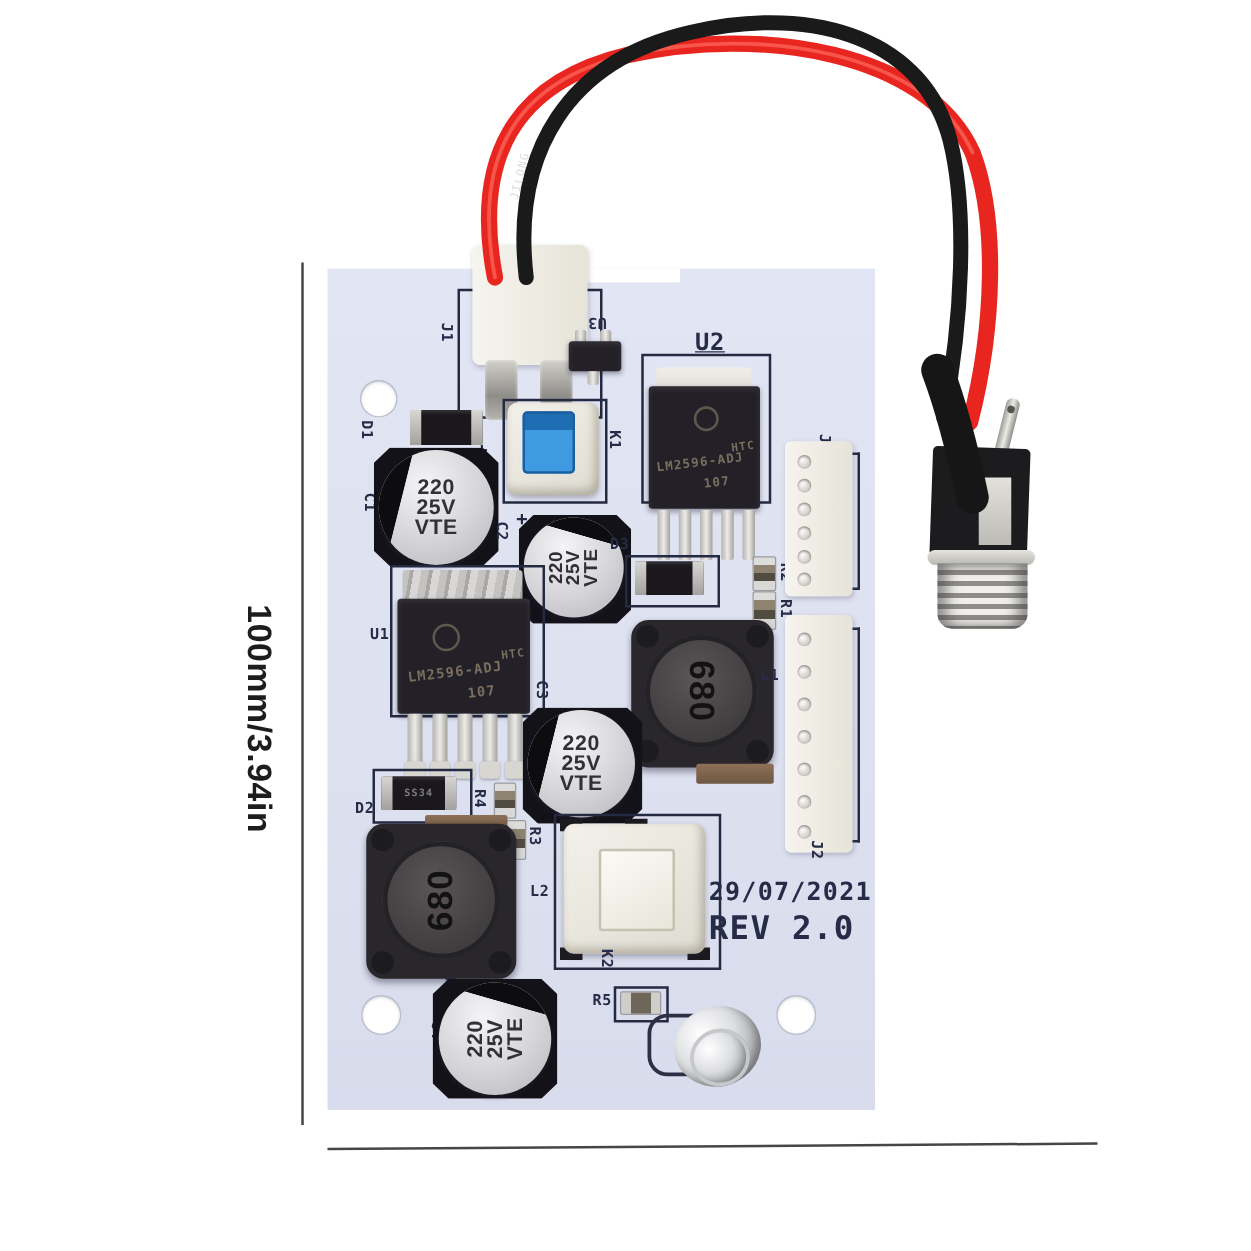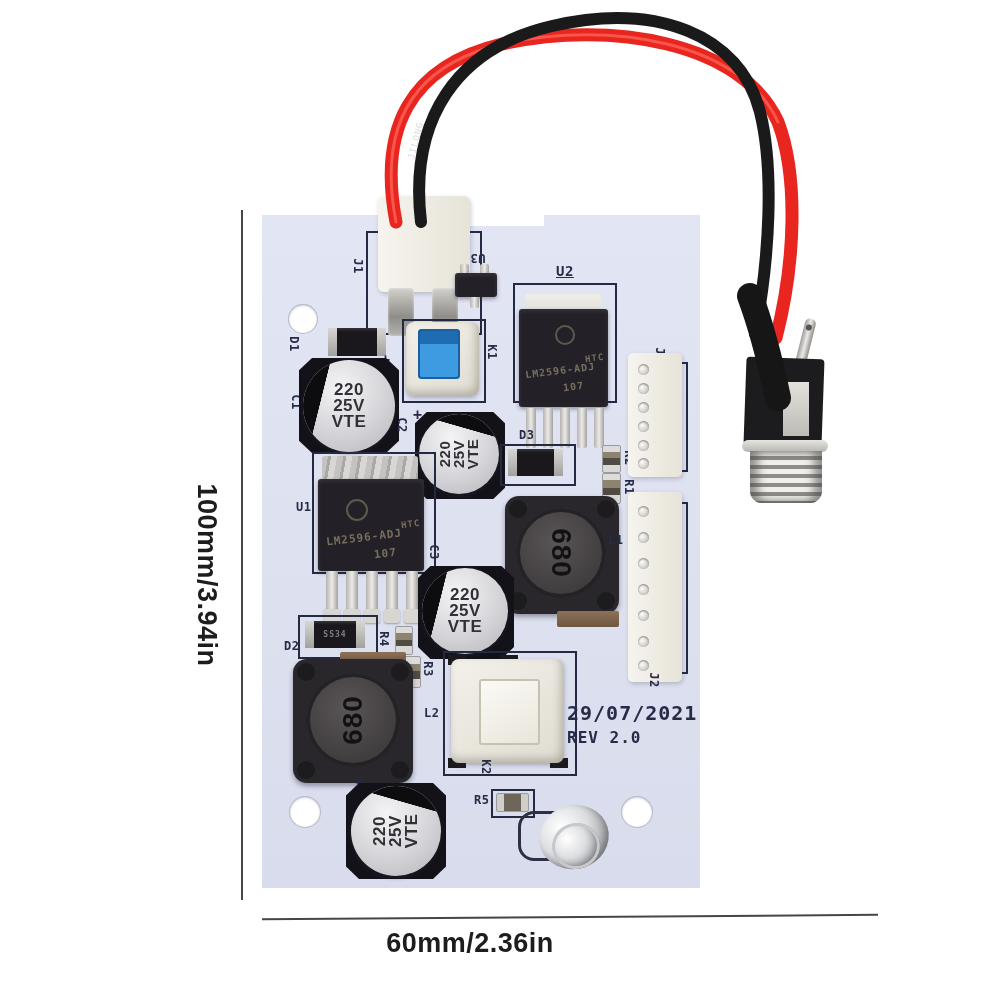--- a/index.html
+++ b/index.html
@@ -78,21 +78,20 @@
   .notch{position:absolute;background:#fff;}
 </style>
 </head>
 <body>
 
 <div class="canvas">
 
   <div class="dimline" style="left:241px;top:210px;width:2px;height:690px;"></div>
   <div class="dimlabel" style="left:107px;top:560px;width:200px;height:30px;text-align:center;transform:rotate(90deg);">100mm/3.94in</div>
   <div class="dimline" style="left:262px;top:916px;width:616px;height:2px;transform:rotate(-0.4deg);"></div>
-  <div class="dimlabel" style="left:360px;top:928px;width:220px;text-align:center;">60mm/2.36in</div>
 
   <div class="board">
     <div class="notch" style="left:196px;top:0;width:86px;height:11px;"></div>
 
     <div class="hole" style="left:26px;top:89px;width:30px;height:30px;"></div>
     <div class="hole" style="left:27px;top:581px;width:32px;height:32px;"></div>
     <div class="hole" style="left:359px;top:581px;width:32px;height:32px;"></div>
 
     <div class="silkbox" style="left:104px;top:16px;width:112px;height:100px;"></div>
     <div class="ref r90" style="left:88px;top:44px;">J1</div>
@@ -122,21 +121,21 @@
         <div class="capline">25V</div>
         <div class="capline">VTE</div>
       </div>
     </div>
 
     <div class="silkbox" style="left:140px;top:104px;width:80px;height:80px;"></div>
     <div class="ref r90" style="left:222px;top:130px;">K1</div>
     <div class="swbody" style="left:144px;top:107px;width:73px;height:74px;"></div>
     <div class="bluecap" style="left:156px;top:114px;width:42px;height:50px;"></div>
 
-    <div class="ref" style="left:294px;top:48px;font-size:14px;text-decoration:underline;">U2</div>
+    <div class="ref" style="left:294px;top:48px;font-size:19px;text-decoration:underline;">U2</div>
     <div class="silkbox" style="left:251px;top:68px;width:100px;height:116px;"></div>
     <div class="chiptab" style="left:263px;top:79px;width:76px;height:28px;"></div>
     <div class="chipbody" style="left:257px;top:94px;width:89px;height:98px;">
       <div class="logo" style="left:36px;top:16px;width:16px;height:16px;"></div>
       <div class="chipmark" style="right:4px;top:44px;font-size:9px;">HTC</div>
       <div class="chipmark" style="left:6px;top:56px;">LM2596-ADJ</div>
       <div class="chipmark" style="left:44px;top:72px;">107</div>
     </div>
     <div class="lead" style="left:264px;top:193px;width:10px;height:40px;"></div>
     <div class="lead" style="left:281px;top:193px;width:10px;height:40px;"></div>
@@ -149,21 +148,21 @@
     <div class="pad" style="left:153px;top:197px;width:90px;height:87px;"></div>
     <div class="cap" style="left:157px;top:199px;width:80px;height:80px;">
       <div class="capwedge wB"></div>
       <div class="captxt r-90">
         <div class="capline" style="font-size:15px;line-height:14px;">220</div>
         <div class="capline" style="font-size:15px;line-height:14px;">25V</div>
         <div class="capline" style="font-size:15px;line-height:14px;">VTE</div>
       </div>
     </div>
 
-    <div class="ref" style="left:257px;top:213px;">D3</div>
+    <div class="ref" style="left:226px;top:213px;">D3</div>
     <div class="silkbox" style="left:238px;top:229px;width:72px;height:38px;"></div>
     <div class="diode" style="left:246px;top:234px;width:55px;height:27px;">
       <span class="dend" style="left:0;"></span>
       <span class="dend" style="right:0;"></span>
     </div>
 
     <div class="res" style="left:340px;top:230px;width:17px;height:26px;"></div>
     <div class="ref r90" style="left:359px;top:236px;">R2</div>
     <div class="res" style="left:340px;top:258px;width:17px;height:29px;"></div>
     <div class="ref r90" style="left:359px;top:265px;">R1</div>
@@ -251,21 +250,21 @@
     <div class="silkbox" style="left:181px;top:436px;width:130px;height:121px;"></div>
     <div class="cpad" style="left:186px;top:440px;width:18px;height:10px;"></div>
     <div class="cpad" style="left:238px;top:440px;width:18px;height:10px;"></div>
     <div class="cpad" style="left:186px;top:543px;width:18px;height:10px;"></div>
     <div class="cpad" style="left:288px;top:543px;width:18px;height:10px;"></div>
     <div class="swbody" style="left:189px;top:444px;width:113px;height:104px;"></div>
     <div class="whitecap" style="left:217px;top:464px;width:57px;height:62px;"></div>
     <div class="ref r90" style="left:216px;top:545px;">K2</div>
 
     <div class="ref" style="left:305px;top:486px;font-size:20px;letter-spacing:1px;">29/07/2021</div>
-    <div class="ref" style="left:305px;top:513px;font-size:16px;letter-spacing:1px;">REV 2.0</div>
+    <div class="ref" style="left:305px;top:513px;font-size:26px;letter-spacing:1px;">REV 2.0</div>
 
     <div class="bracket" style="left:412px;top:287px;width:12px;height:168px;"></div>
     <div class="jst" style="left:366px;top:277px;width:54px;height:190px;">
       <div class="pinhole" style="left:10px;top:14px;"></div>
       <div class="pinhole" style="left:10px;top:40px;"></div>
       <div class="pinhole" style="left:10px;top:66px;"></div>
       <div class="pinhole" style="left:10px;top:92px;"></div>
       <div class="pinhole" style="left:10px;top:118px;"></div>
       <div class="pinhole" style="left:10px;top:144px;"></div>
       <div class="pinhole" style="left:10px;top:168px;"></div>

